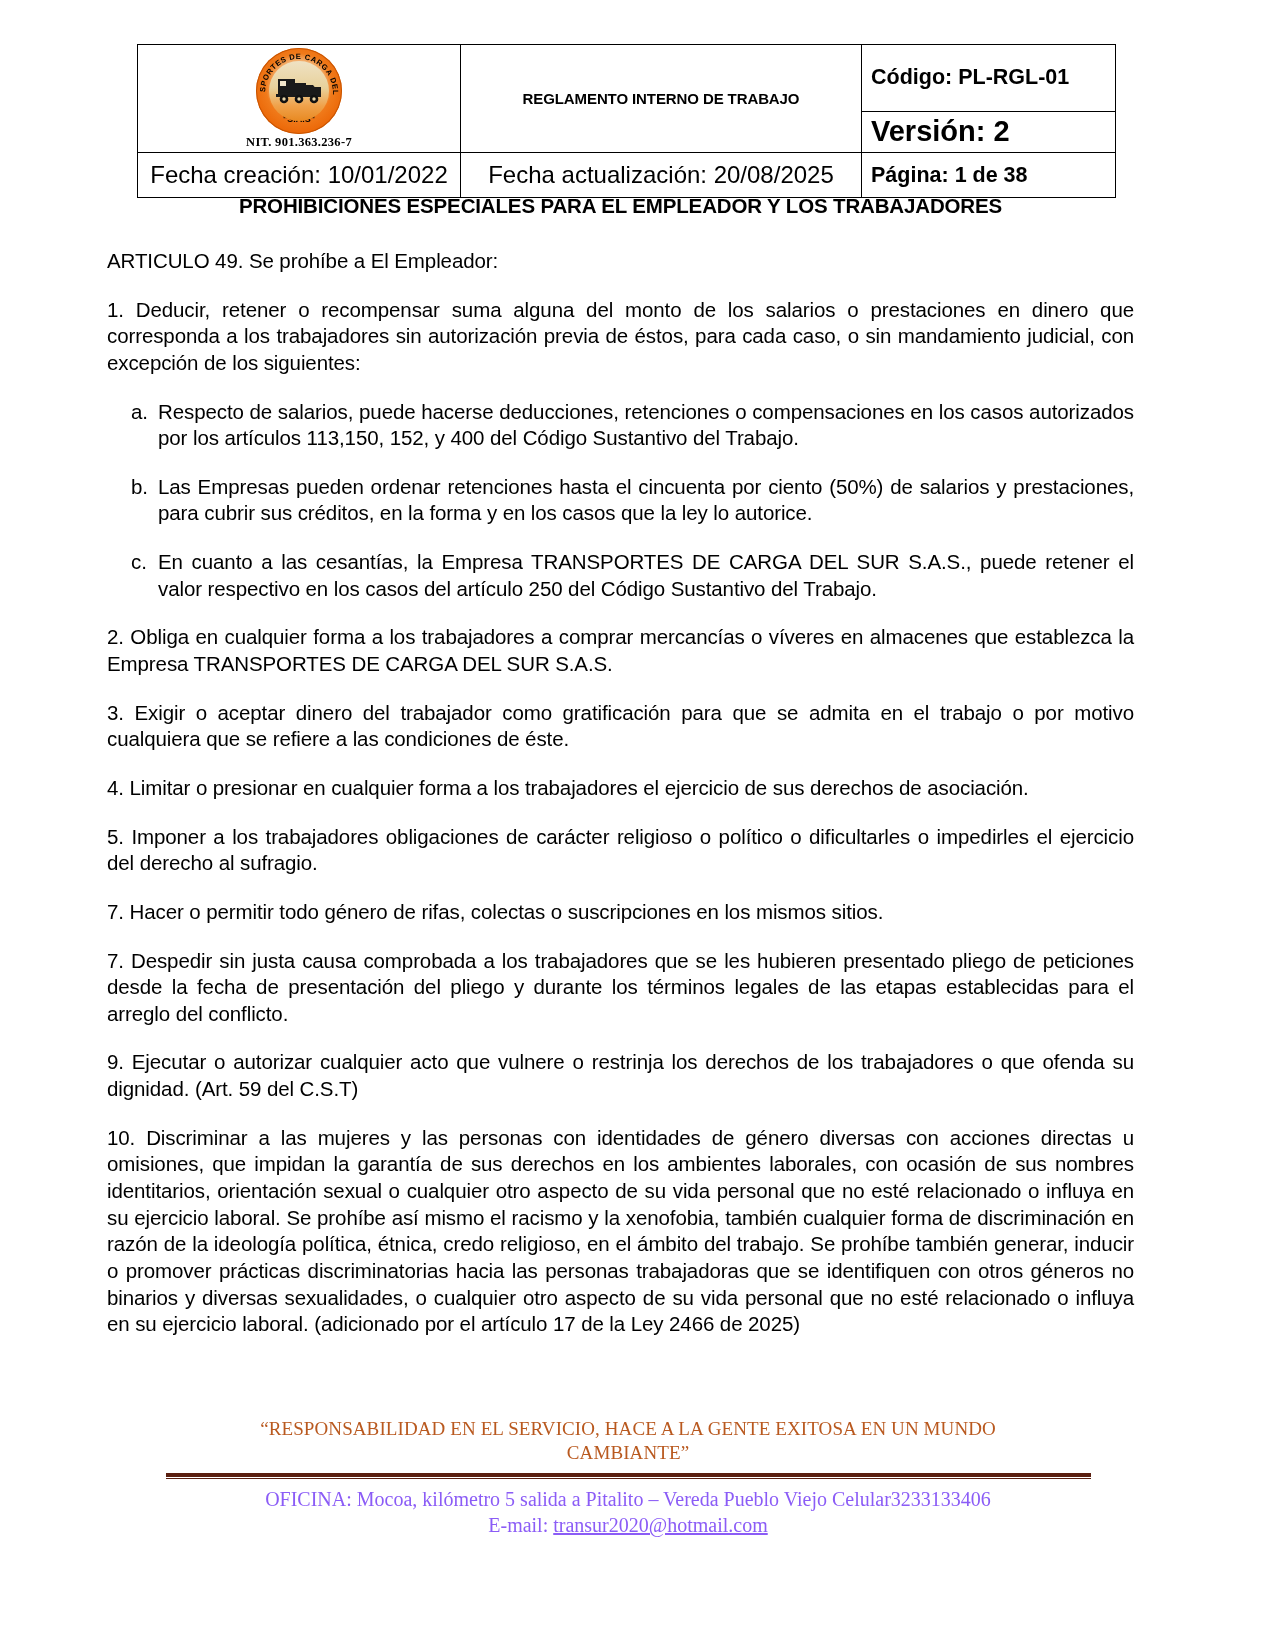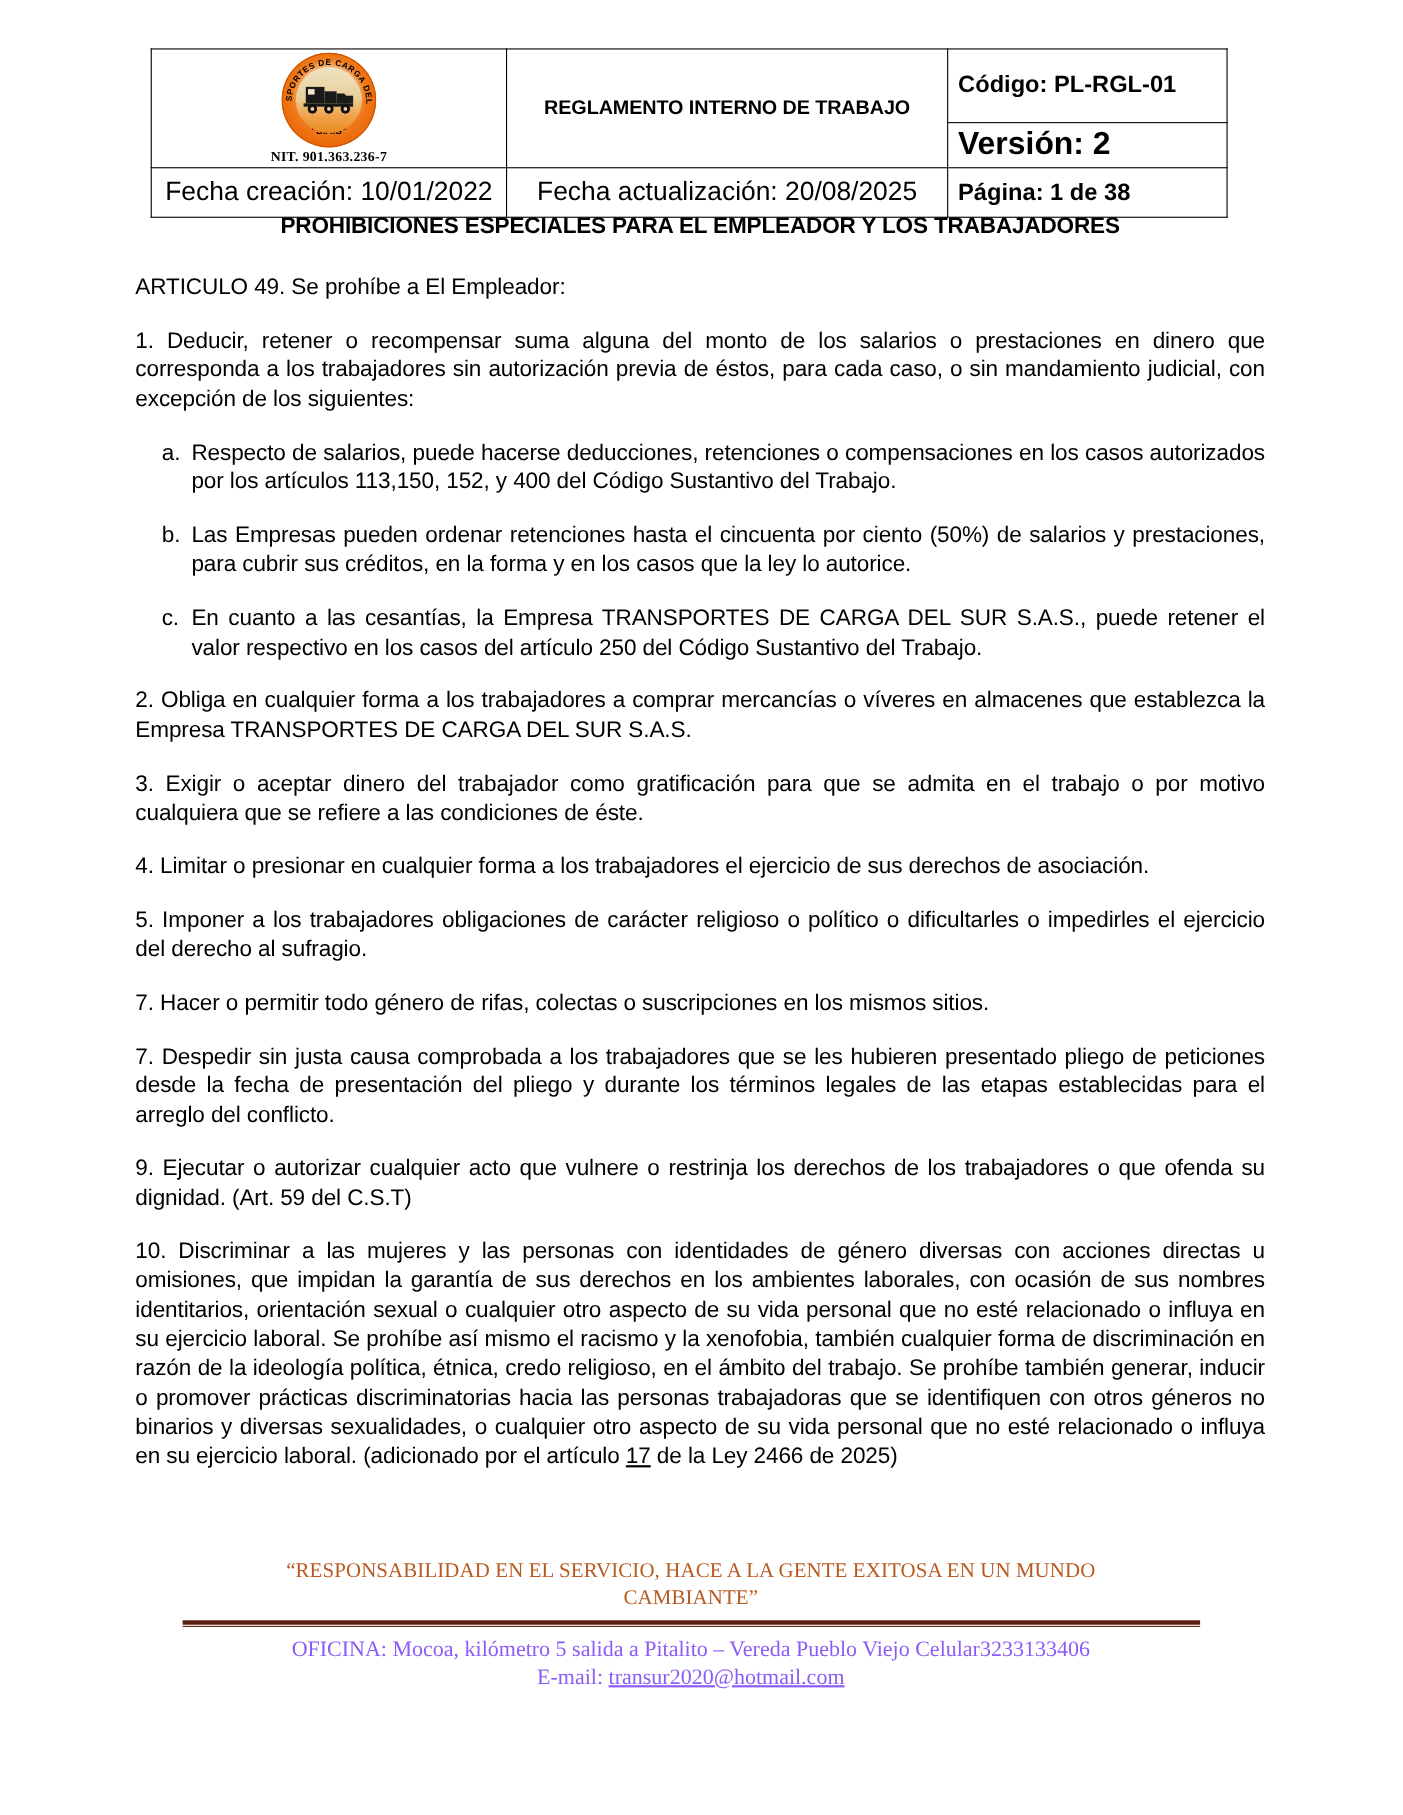--- a/index.html
+++ b/index.html
@@ -40,21 +40,21 @@
     text-align: center;
   }
   .cell-logo {
     width: 322px;
     height: 92px;
     padding: 3px 0 2px 0 !important;
   }
   .cell-title {
     width: 400px;
     font-weight: bold;
-    font-size: 18px;
+    font-size: 15px;
     line-height: 1.18;
     letter-spacing: -0.1px;
   }
   .cell-codigo {
     width: 244px;
     font-weight: bold;
     font-size: 21.5px;
     text-align: left !important;
     padding-left: 9px !important;
     height: 57px;
@@ -120,41 +120,41 @@
     font-weight: bold;
     font-size: 12.5px;
     letter-spacing: 0.3px;
     margin-top: 1px;
     color: #000;
   }
 
   
   .content {
     position: absolute;
-    left: 123px;
+    left: 107px;
     top: 194px;
     width: 1027px;
   }
   .doc-heading {
     text-align: center;
     font-weight: bold;
     font-size: 20.5px;
     letter-spacing: -0.15px;
     margin: 0 0 30px 0;
   }
   p.para {
     margin: 0 0 22px 0;
     font-size: 20.5px;
     line-height: 1.30;
     text-align: justify;
     letter-spacing: -0.1px;
   }
   p.para.nojust { text-align: left; }
   .b { font-weight: normal; }
-  .u { text-decoration: underline; }
+  .u { }
 
   ol.alpha {
     list-style: none;
     margin: 0 0 22px 0;
     padding: 0 0 0 24px;
   }
   ol.alpha li {
     font-size: 20.5px;
     line-height: 1.30;
     text-align: justify;

